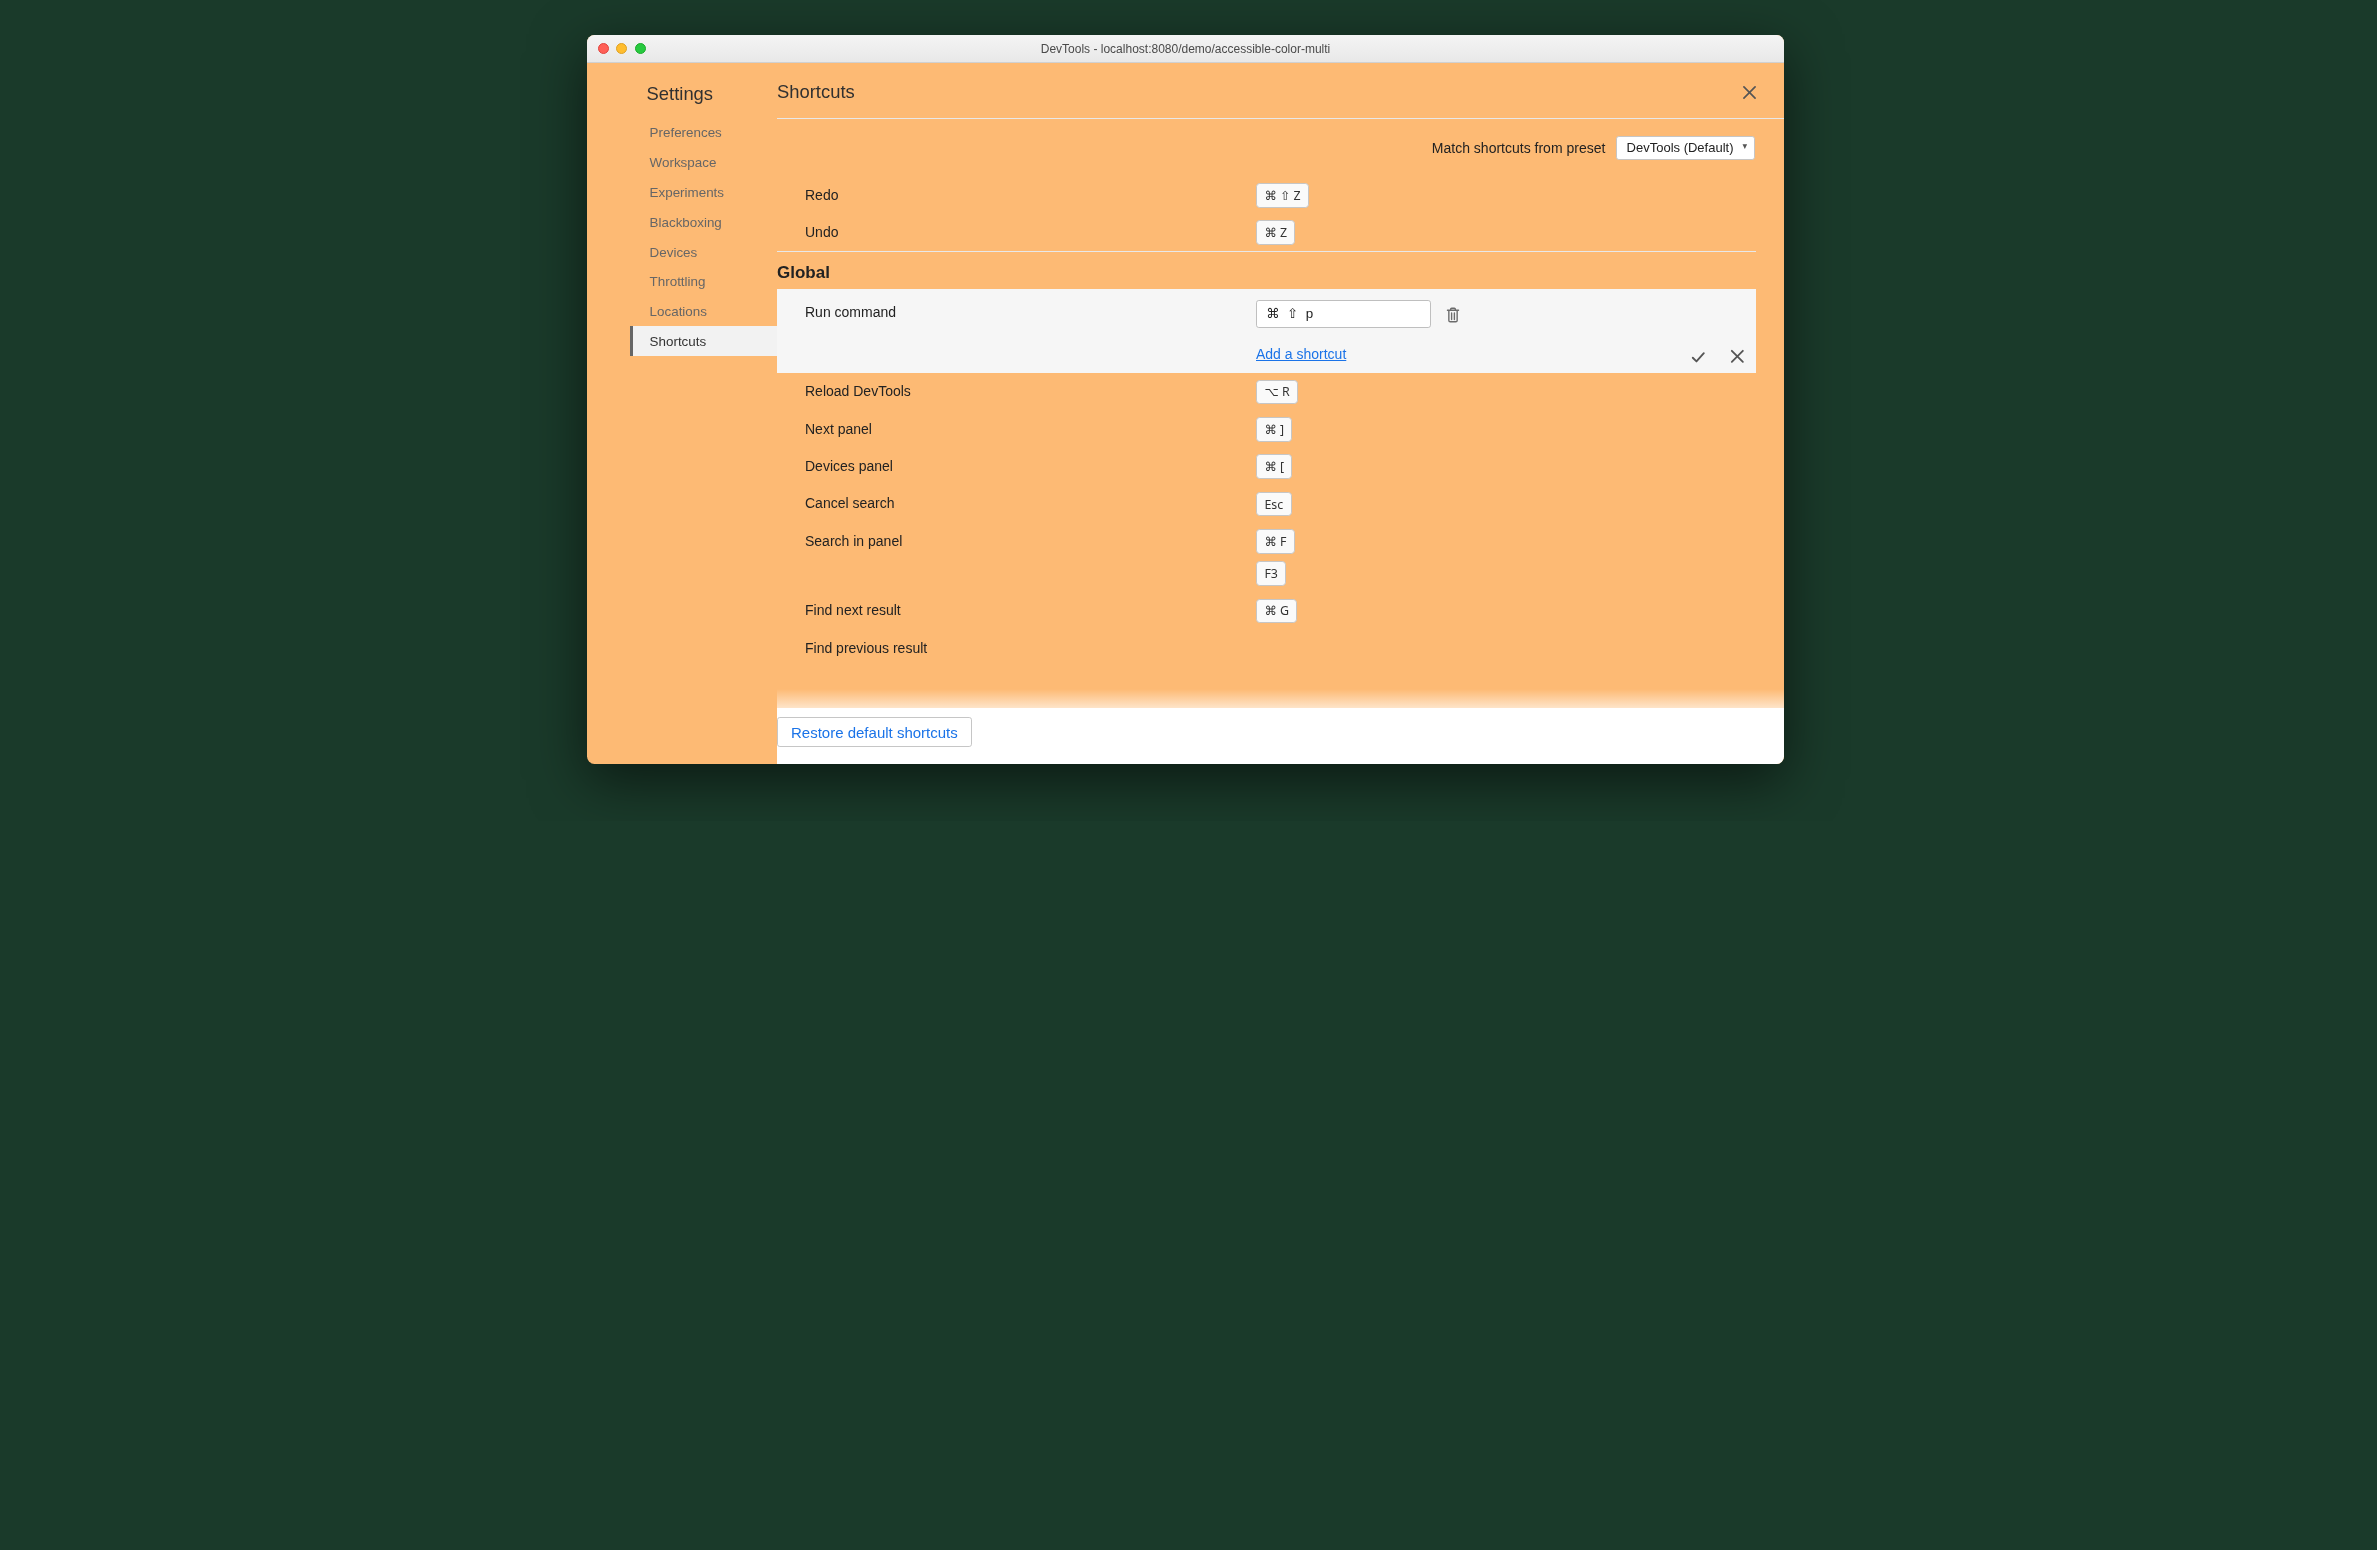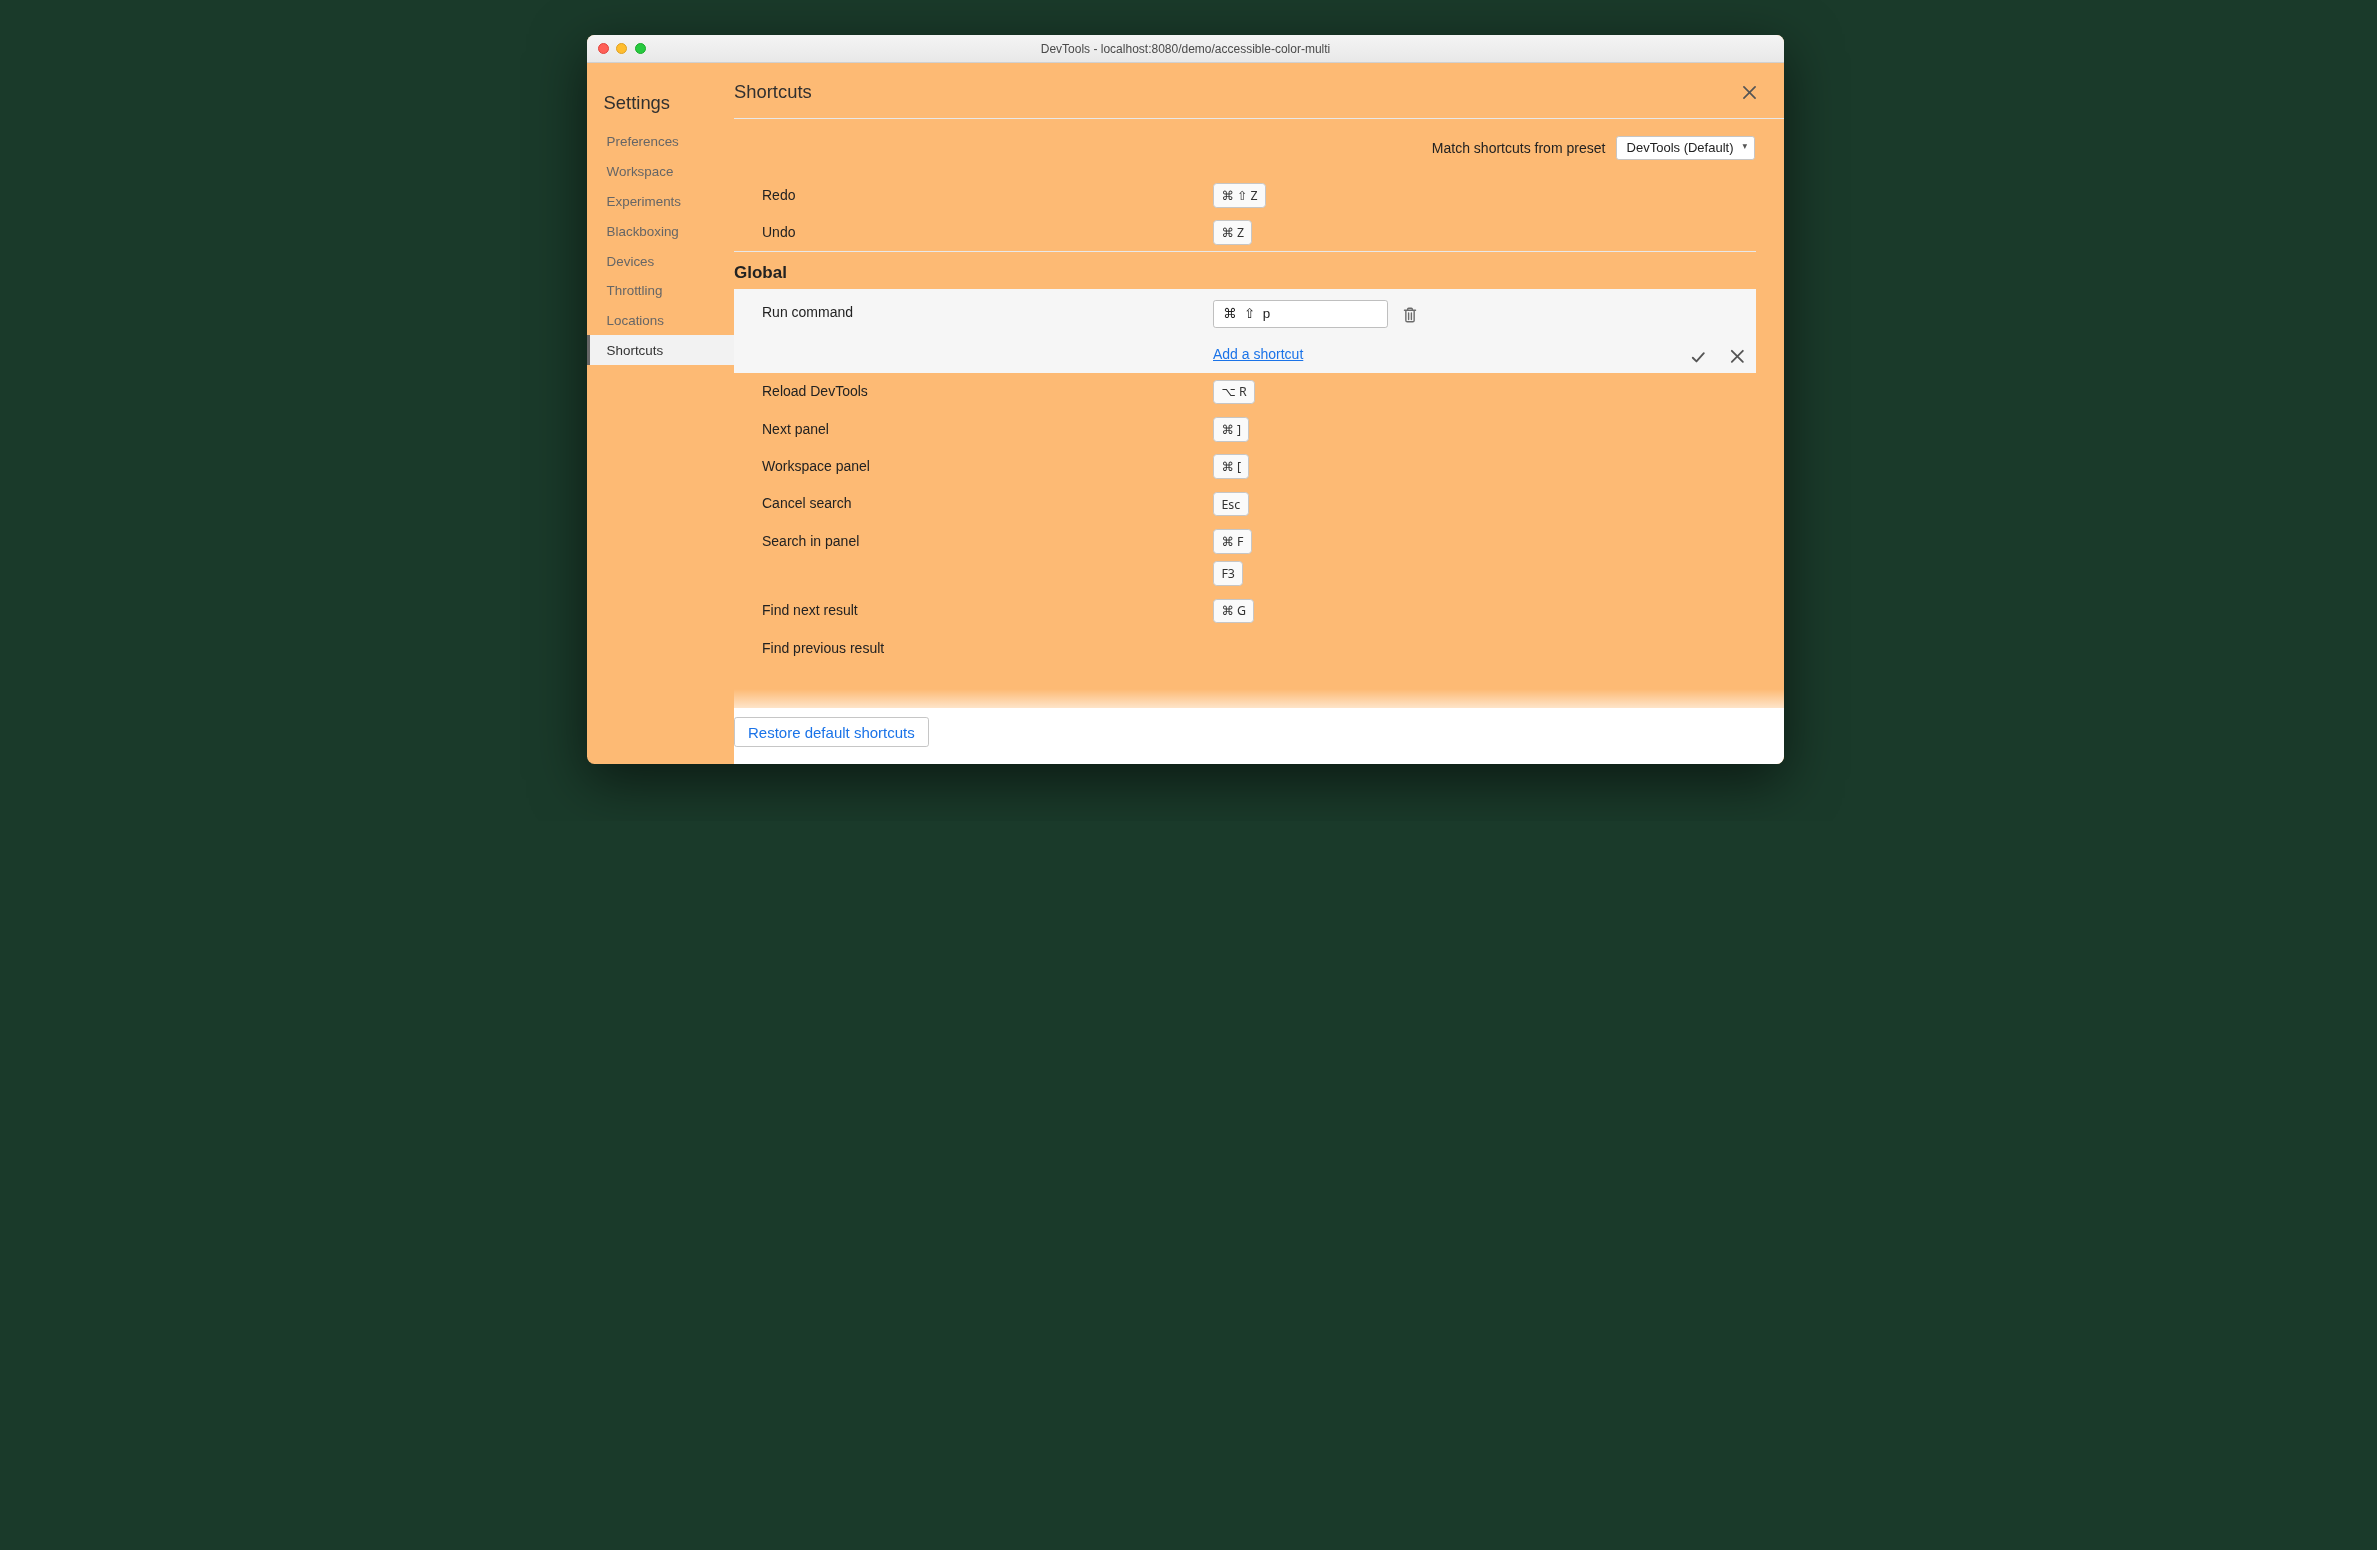--- a/index.html
+++ b/index.html
@@ -60,21 +60,22 @@
     min-height: 0;
   }
   .content {
     flex: 1;
     display: flex;
     min-height: 0;
   }
   .sidebar {
     width: 147px;
     flex-shrink: 0;
-    padding-top: 29px;
+    padding-top: 20px;
+    margin-left: 43px;
   }
   .sidebar-title {
     font-size: 18.4px;
     color: #303030;
     padding: 0 13px 13px 16.6px;
   }
   .side-item {
     font-size: 13.4px;
     color: #666;
     padding: 7.4px 13px 7.4px 16.6px;
@@ -346,21 +347,21 @@
                     <span class="keycap">⌥ R</span>
                   </div>
                 </div>
                 <div class="row">
                   <div class="label">Next panel</div>
                   <div class="keys-col">
                     <span class="keycap">⌘ ]</span>
                   </div>
                 </div>
                 <div class="row">
-                  <div class="label">Workspace panel</div>
+                  <div class="label">Devices panel</div>
                   <div class="keys-col">
                     <span class="keycap">⌘ [</span>
                   </div>
                 </div>
                 <div class="row">
                   <div class="label">Cancel search</div>
                   <div class="keys-col">
                     <span class="keycap">Esc</span>
                   </div>
                 </div>

